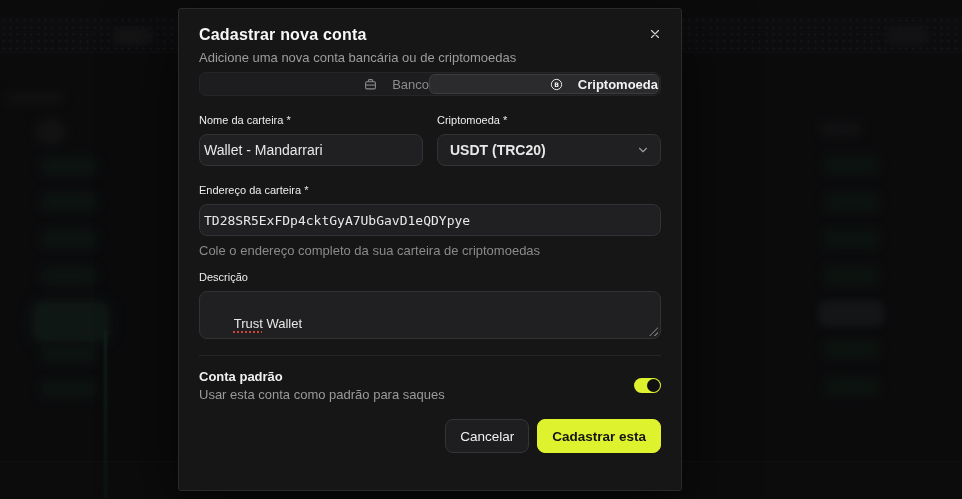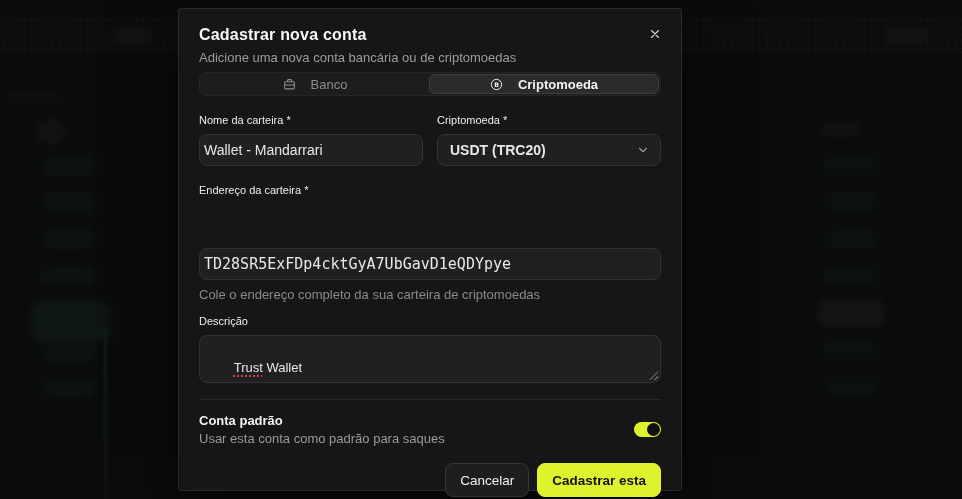--- a/index.html
+++ b/index.html
@@ -64,38 +64,38 @@
   .modal-title { font-size:16px; font-weight:700; letter-spacing:.2px; color:#f7f7f7; }
   .modal-sub { margin-top:6px; font-size:13px; color:#9c9c9c; }
 
   .section-label { margin-top:20px; font-size:13px; font-weight:600; color:#ededed; }
 
   .tabs {
     margin-top:7px; display:flex; height:24px;
     background:#1d1d1f; border:1px solid #252528; border-radius:7px; padding:1px;
   }
   .tab {
-    flex:1; display:flex; align-items:center; justify-content:center; gap:15px;
+    flex:1; display:flex; align-items:center; justify-content:flex-end; gap:15px;
     background:transparent; border:none; border-radius:6px;
     font-family:"Liberation Sans", sans-serif; font-size:13px; color:#8b8b8b; cursor:pointer;
   }
   .tab.selected {
     background:#2b2b2e; border:1px solid #3c3c40; color:#f2f2f2; font-weight:600;
   }
 
   .two-col { display:flex; gap:14px; margin-top:18px; }
   .col { flex:1; min-width:0; }
   .field-label { font-size:11px; font-weight:500; color:#ededed; margin-bottom:8px; }
 
   .text-input, .select-box, .textarea-box {
     width:100%; background:#202022; border:1px solid #323235; border-radius:8px;
     color:#e8e8e8; font-family:"Liberation Sans", sans-serif;
   }
   .text-input { height:32px; padding:0 4px; font-size:14px; outline:none; }
-  .mono { font-family:"DejaVu Sans Mono", monospace; font-size:15px;margin-top:44px; }
+  .mono { font-family:"DejaVu Sans Mono", monospace; font-size:13px; }
 
   .select-box {
     height:32px; padding:0 10px 0 12px; font-size:14px;
     display:flex; align-items:center; justify-content:space-between; cursor:pointer;font-weight:bold;
   }
 
   .field-block { margin-top:18px; }
   .helper { margin-top:7px; font-size:13px; color:#8a8a8a; }
 
   .textarea-box {

